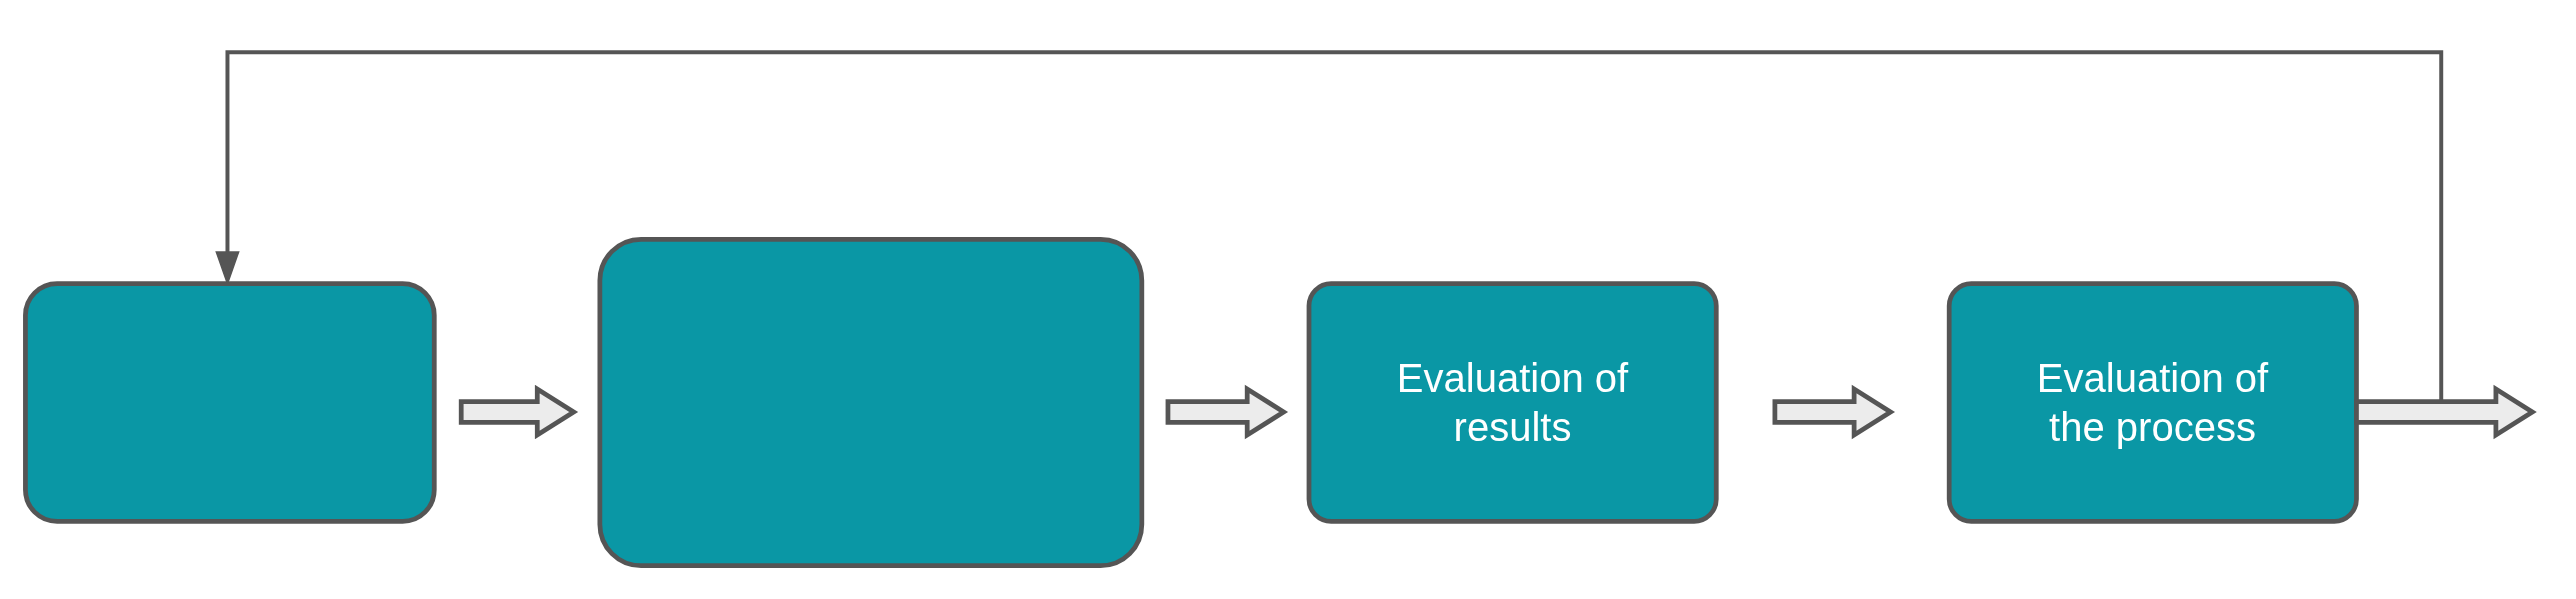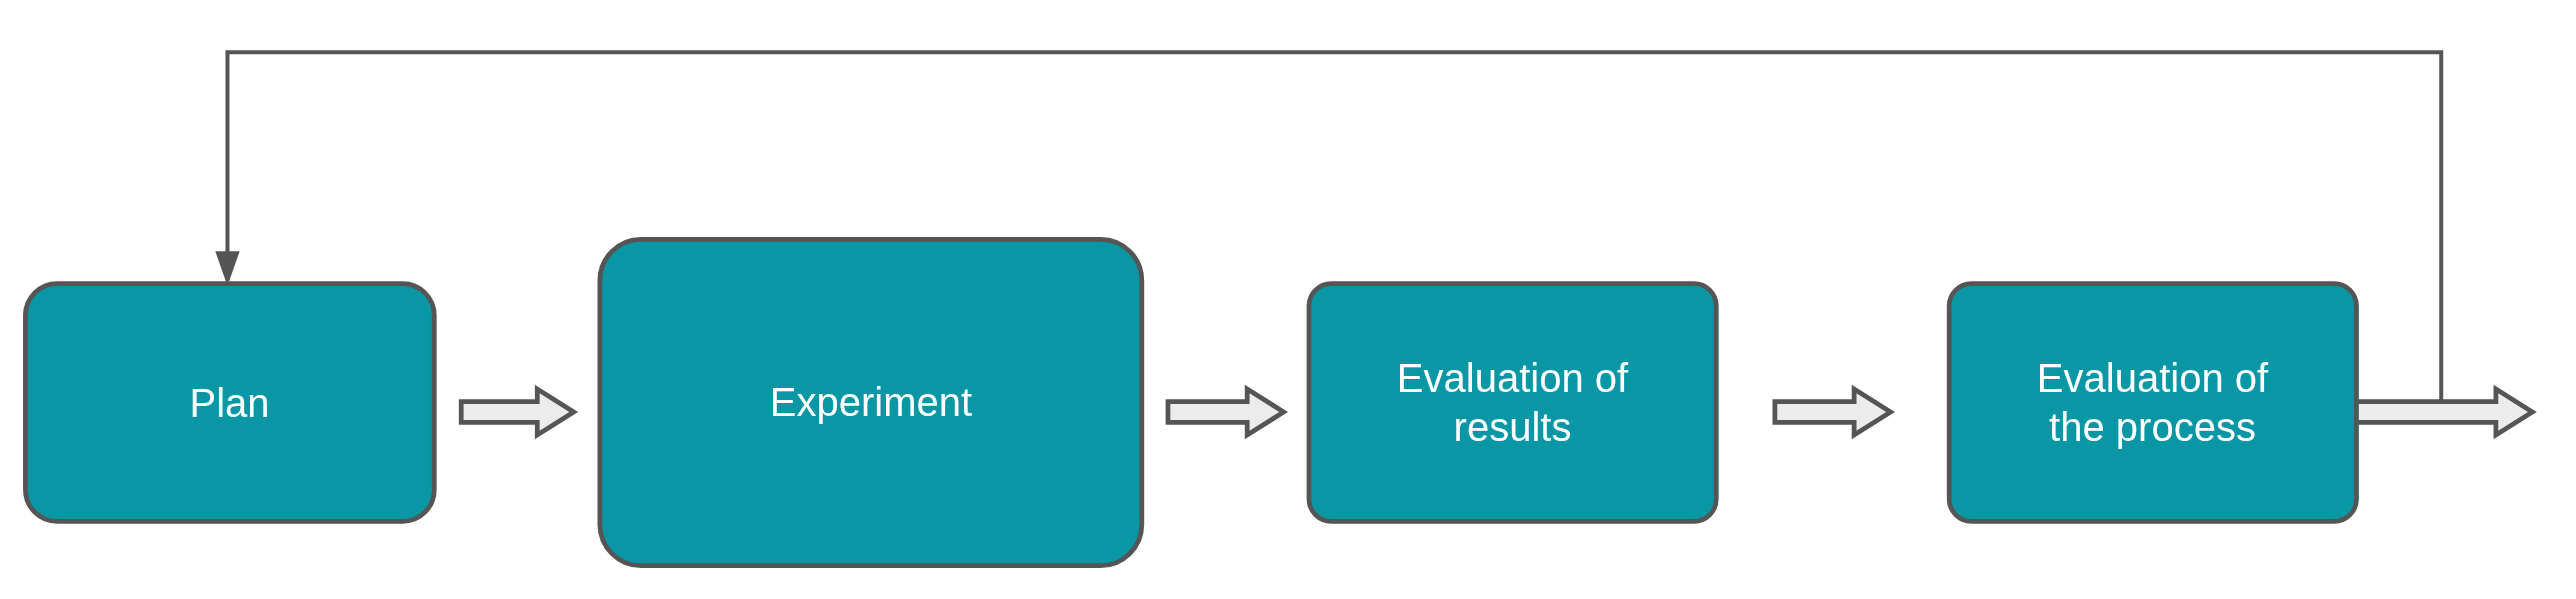--- a/index.html
+++ b/index.html
@@ -61,23 +61,21 @@
 
     <polygon points="582,507 678,507 678,491 724,520 678,549 678,533 582,533" fill="#ececec" stroke="#555555" stroke-width="6" stroke-linejoin="miter"></polygon>
 
     <polygon points="1474,507 1574,507 1574,491 1620,520 1574,549 1574,533 1474,533" fill="#ececec" stroke="#555555" stroke-width="6" stroke-linejoin="miter"></polygon>
 
     <polygon points="2240,507 2340,507 2340,491 2386,520 2340,549 2340,533 2240,533" fill="#ececec" stroke="#555555" stroke-width="6" stroke-linejoin="miter"></polygon>
 
     <polygon points="2974,507 3150,507 3150,491 3196,520 3150,549 3150,533 2974,533" fill="#ececec" stroke="#555555" stroke-width="6" stroke-linejoin="miter"></polygon>
   </svg>
 
-  <div class="node-label" style="left:25px; top:284px; width:409px; height:238px;">Plan</div>
 
-  <div class="node-label" style="left:600px; top:239px; width:542px; height:326px;">Experiment</div>
 
   <div class="node-label" style="left:1309px; top:284px; width:407px; height:238px;">Evaluation of
 results</div>
 
   <div class="node-label" style="left:1949px; top:284px; width:407px; height:238px;">Evaluation of
 the process</div>
 
 </div>
 
 

